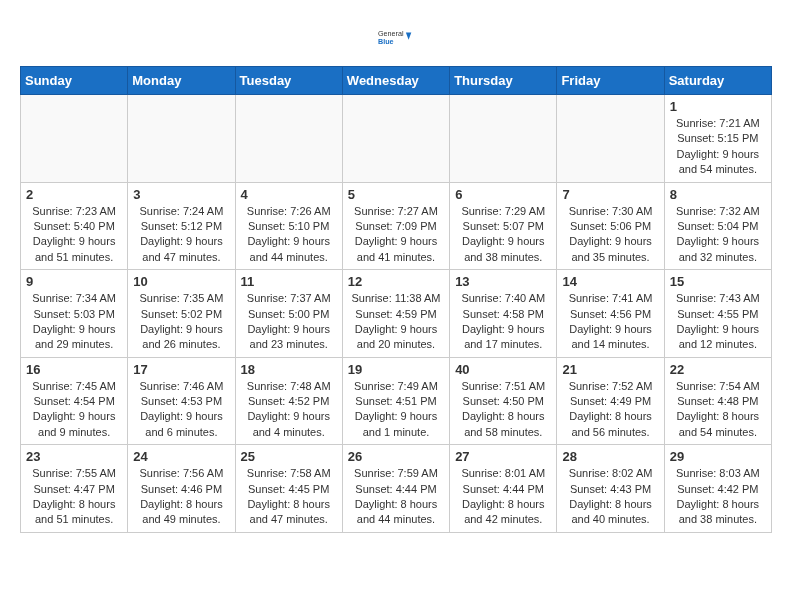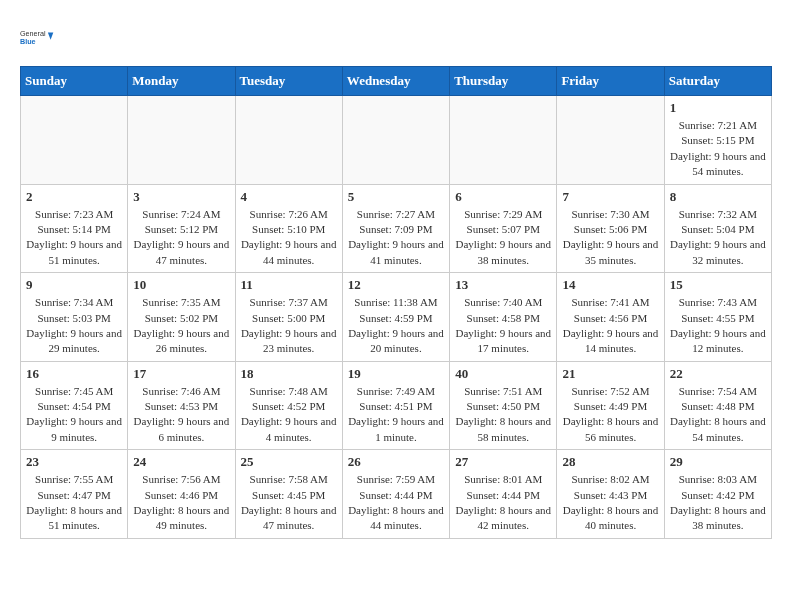--- a/index.html
+++ b/index.html
@@ -5,21 +5,21 @@
     * { box-sizing: border-box; margin: 0; padding: 0; }
     body {
       font-family: Arial, sans-serif;
       background: #fff;
       width: 792px;
       min-height: 612px;
       padding: 20px;
     }
     .header {
       display: flex;
-      justify-content: flex-start;
+      justify-content: center;
       align-items: flex-start;
       margin-bottom: 10px;
       text-decoration: underline;
     }
     .logo {
       display: flex;
       align-items: center;
       gap: 4px;
     }
     .logo-icon {
@@ -35,21 +35,20 @@
       color: #333;
     }
     .location {
       font-size: 16px;
       color: #555;
     }
     .calendar {
       width: 100%;
       border-collapse: collapse;
       border: 1px solid #ccc;
-      font-family: Liberation Serif, serif;
     }
     .calendar th {
       background-color: #1a6fc4;
       color: #fff;
       font-size: 13px;
       font-weight: bold;
       padding: 6px 4px;
       text-align: left;
       border: 1px solid #1558a0;
     }
@@ -121,21 +120,21 @@
           <div class="day-info">Sunrise: 7:21 AM
 Sunset: 5:15 PM
 Daylight: 9 hours
 and 54 minutes.</div>
         </td>
       </tr>
       <tr>
         <td>
           <span class="day-number">2</span>
           <div class="day-info">Sunrise: 7:23 AM
-Sunset: 5:14 PM
+Sunset: 5:40 PM
 Daylight: 9 hours
 and 51 minutes.</div>
         </td>
         <td>
           <span class="day-number">3</span>
           <div class="day-info">Sunrise: 7:24 AM
 Sunset: 5:12 PM
 Daylight: 9 hours
 and 47 minutes.</div>
         </td>

